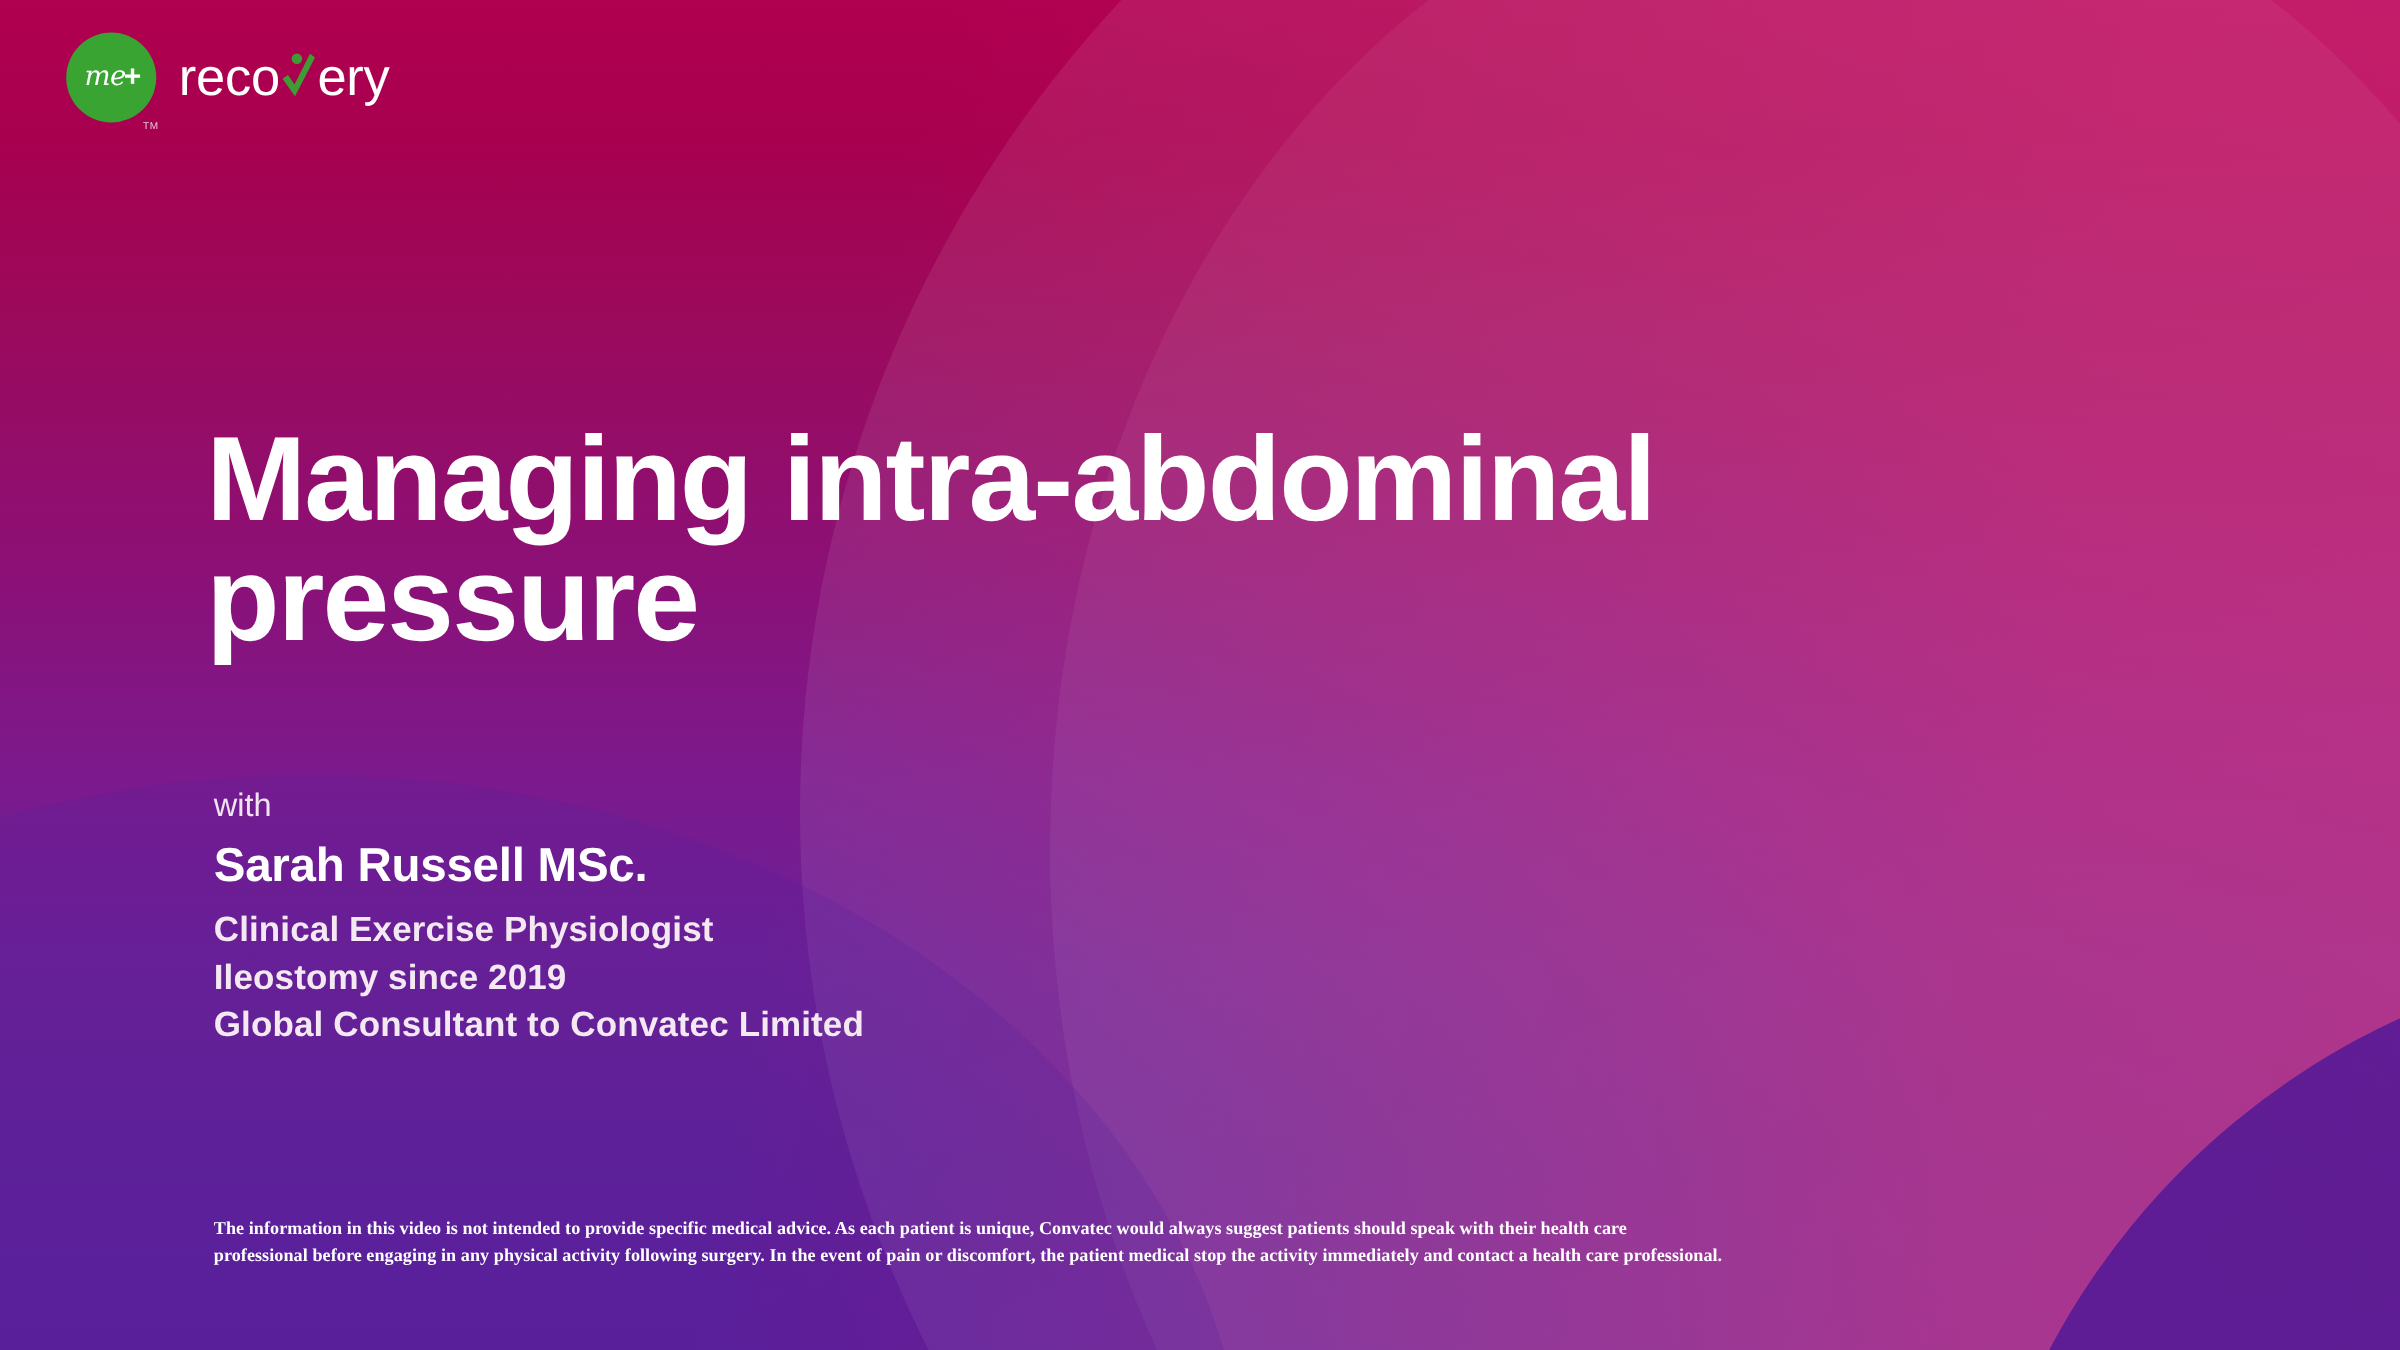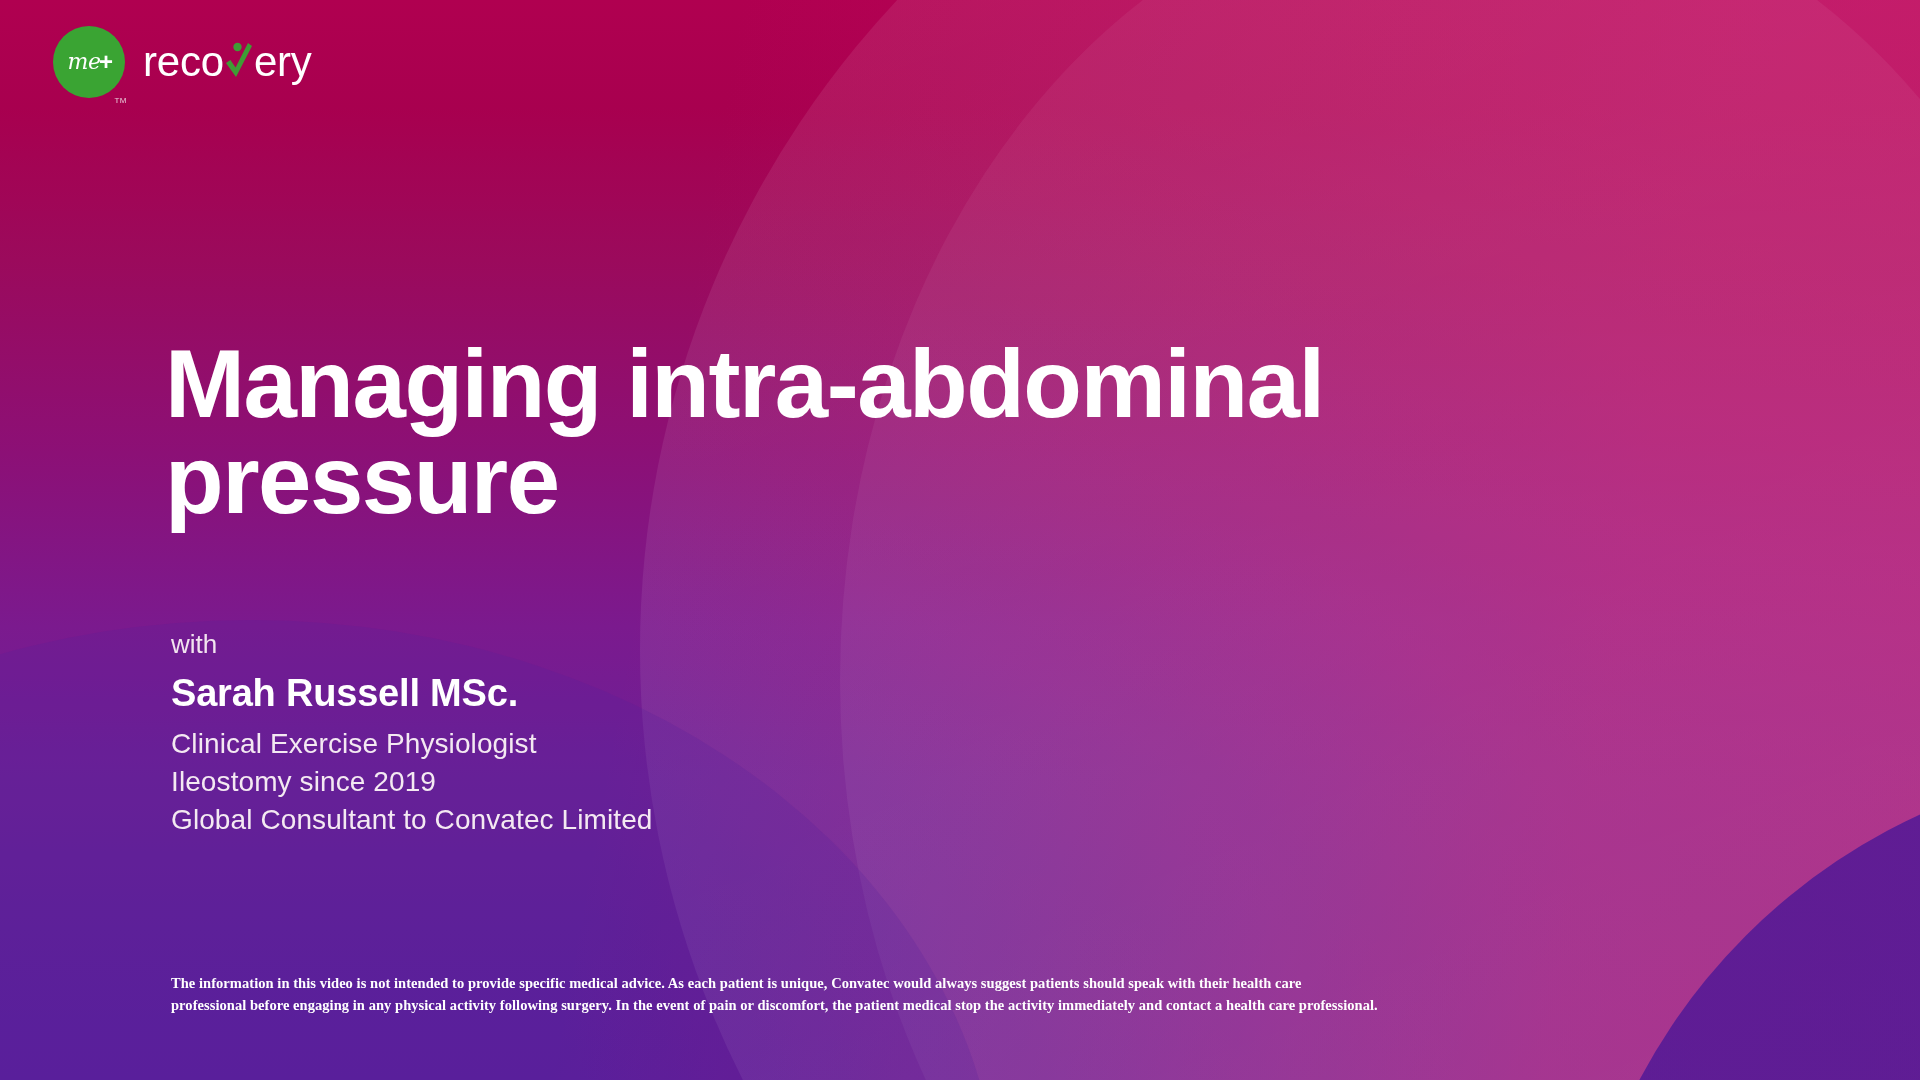--- a/index.html
+++ b/index.html
@@ -198,21 +198,21 @@
   .presenter-name {
     font-size:38px;
     font-weight:600;
     line-height:1.45;
     letter-spacing:-0.2px;
     margin-top:4px;
   }
   .presenter-credentials {
     margin-top:4px;
     font-size:28px;
-    font-weight:400;
+    font-weight:700;
     line-height:1.36;
     color:#f4e9f2;
     letter-spacing:0.1px;
   }
   .credential-line { display:block; }
 
   
   .disclaimer {
     position:absolute;
     left:171px;

